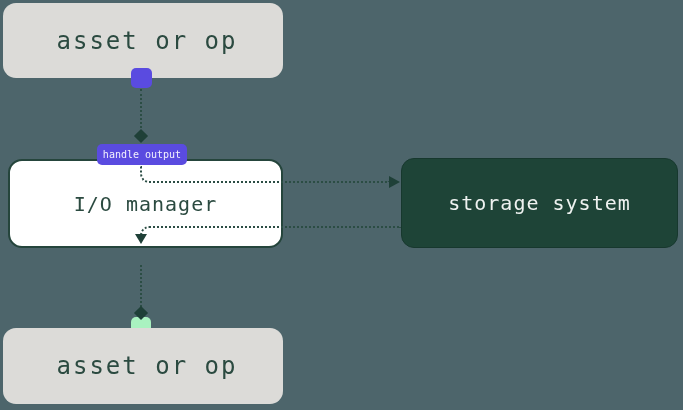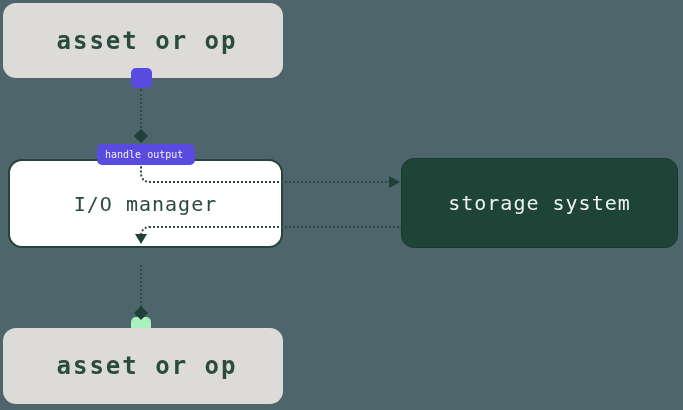--- a/index.html
+++ b/index.html
@@ -14,43 +14,43 @@
   .stage{
     position:relative; width:683px; height:410px; overflow:hidden;
     background:var(--background);
   }
   .node{
     position:absolute; display:flex; align-items:center; justify-content:center;
     box-sizing:border-box;
   }
   .asset-box{
     background:var(--asset-box-bg); border-radius:13px;
-    color:var(--asset-text); font-size:24px; letter-spacing:2px; font-weight:700;padding-left:8px;
+    color:var(--asset-text); font-size:24px; letter-spacing:2px; font-weight:400;padding-left:8px;
   }
   .asset-box.top{ left:3px; top:3px; width:280px; height:75px; }
   .asset-box.bottom{ left:3px; top:328px; width:280px; height:76px; }
   .io-box{
     left:8px; top:159px; width:275px; height:89px;
     background:var(--io-box-bg); border:2px solid var(--io-border); border-radius:14px;
     color:var(--asset-text); font-size:20px; letter-spacing:1px; font-weight:500;
   }
   .storage-box{
     left:401px; top:158px; width:277px; height:90px;
     background:var(--storage-bg); border:1.5px solid var(--storage-border); border-radius:13px;
     color:var(--storage-text); font-size:20px; letter-spacing:1px; font-weight:500;
   }
   .handle{
     position:absolute; border-radius:5px;
   }
   .handle.purple{ left:131px; top:68px; width:21px; height:20px; background:var(--accent-purple); }
   .handle.green{ left:131px; top:317px; width:20px; height:21px; background:var(--accent-green); }
   .badge{
     position:absolute; left:97px; width:90px; height:21px; border-radius:5px;
-    display:flex; align-items:center; 
-    font-size:10px; font-weight:500; z-index:5;padding-left:8px;
+    display:flex; align-items:center; justify-content:center;
+    font-size:10px; font-weight:500; z-index:5;
   }
   .badge.purple{ top:144px; background:var(--accent-purple); color:var(--badge-purple-text); }
   .badge.green{ top:244px; background:var(--accent-green); color:var(--badge-green-text); }
   .vline{
     position:absolute; left:140px; width:0;
     border-left:2.5px dotted var(--connector);
   }
   .vline.top-link{ top:89px; height:43px; }
   .vline.bottom-link{ top:265px; height:42px; }
   .elbow{ position:absolute; box-sizing:border-box; z-index:4; }

